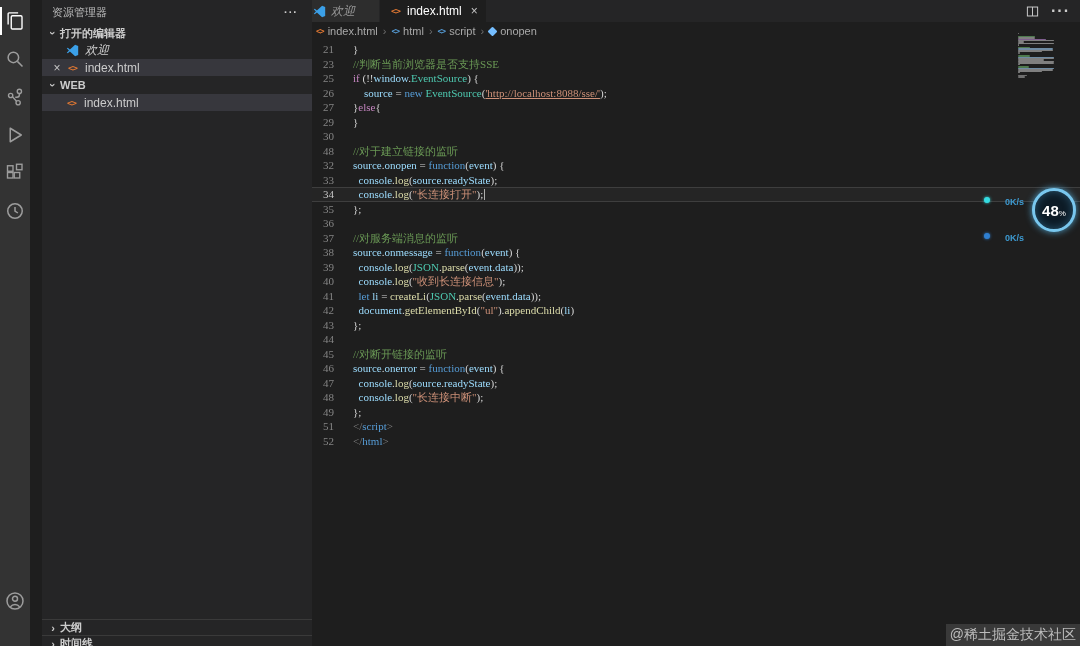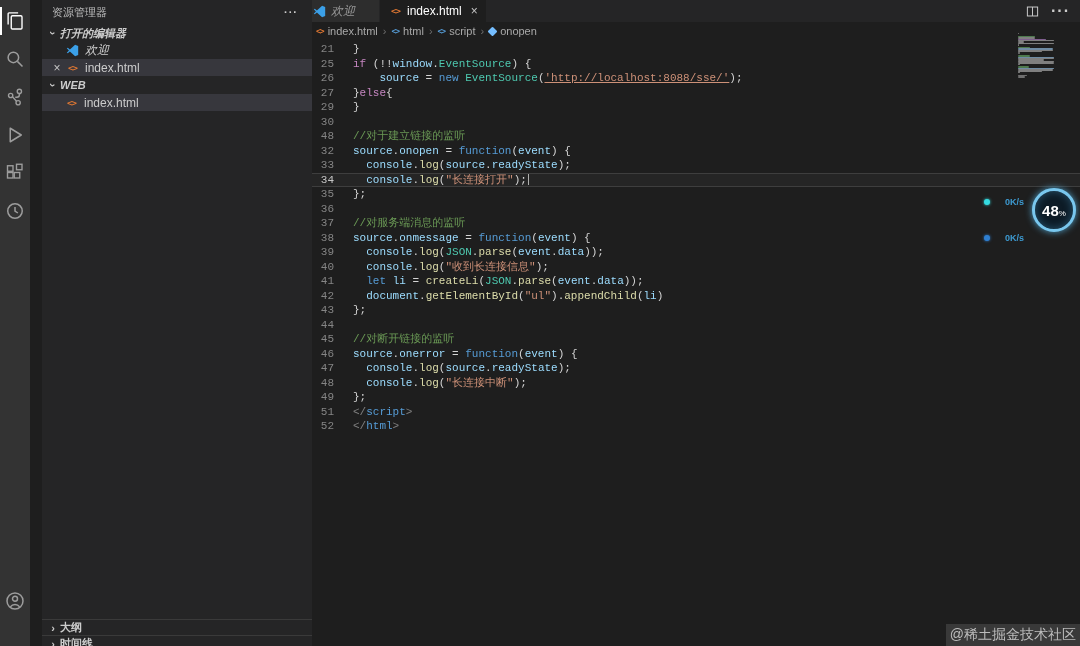--- a/index.html
+++ b/index.html
@@ -12,21 +12,21 @@
   #ab-top,#ab-bottom{display:flex;flex-direction:column;align-items:center;width:100%;}
   .ab-icon{width:30px;height:38px;display:flex;align-items:center;justify-content:center;color:#9d9d9d;cursor:pointer;position:relative;}
   .ab-icon.active{color:#ffffff;}
   .ab-icon.active::before{content:'';position:absolute;left:0;top:5px;bottom:5px;width:2px;background:#ffffff;}
   .ab-icon svg{width:20px;height:20px;}
 
   
   .sidebar{position:absolute;left:42px;top:0;width:270px;height:100%;background:#252526;z-index:5;font-size:12px;}
   .sb-header{height:24px;display:flex;align-items:center;justify-content:space-between;padding:0 14px 0 10px;font-size:11px;color:#bbbbbb;}
   .sb-more{cursor:pointer;color:#cccccc;font-weight:bold;letter-spacing:1px;}
-  .sb-sec-header{height:18px;display:flex;align-items:center;font-size:11px;font-weight:bold;color:#cccccc;padding-left:4px;cursor:pointer;font-style:italic;}
+  .sb-sec-header{height:18px;display:flex;align-items:center;font-size:11px;font-weight:bold;color:#cccccc;padding-left:4px;cursor:pointer;}
   .chev{width:14px;text-align:center;font-size:11px;color:#cccccc;display:inline-block;}
   .chev.down{transform:rotate(90deg);}
   .sb-item{height:17px;display:flex;align-items:center;color:#cccccc;cursor:pointer;padding-left:8px;}
   .sb-item.selected{background:#37373d;}
   .sb-item .close{width:14px;text-align:center;color:#c5c5c5;font-size:12px;margin-right:1px;}
   .hidden{visibility:hidden;}
   .ficon{width:15px;margin-right:5px;display:flex;align-items:center;justify-content:center;}
   .html-ic{color:#e37933;font-weight:bold;font-size:9px;font-family:"DejaVu Sans Mono","Liberation Mono",monospace;letter-spacing:-1px;}
   .preview .item-label{font-style:italic;}
   .folder-item{padding-left:22px;}
@@ -50,39 +50,39 @@
   .breadcrumb{height:18px;display:flex;align-items:center;padding-left:16px;font-size:11px;color:#a9a9a9;gap:3px;}
   .bc-item{display:flex;align-items:center;gap:4px;cursor:pointer;}
   .bc-sep{color:#6e6e6e;margin:0 2px;}
   .bc-ic{font-family:"DejaVu Sans Mono","Liberation Mono",monospace;font-size:8px;font-weight:bold;letter-spacing:-1px;}
   .bc-ic.html-file{color:#e37933;}
   .bc-ic.html-element,.bc-ic.script-element{color:#569cd6;}
   .bc-ic.symbol-event{width:7px;height:7px;background:#75beff;border-radius:1px;transform:rotate(45deg);}
 
   
   .code{position:absolute;top:40px;left:0;right:0;bottom:0;padding-top:2px;
-    font-family:Liberation Mono, monospace;font-size:11px;line-height:14.5px;cursor:text;}
+    font-family:Liberation Serif, serif;font-size:11px;line-height:14.5px;cursor:text;}
   .code-line{display:flex;height:14.5px;white-space:pre;}
   .code-line.current{background:rgba(255,255,255,0.035);box-shadow:inset 0 1px 0 #3e3e3e,inset 0 -1px 0 #3e3e3e;}
   .ln{width:34px;flex:0 0 auto;text-align:right;color:#858585;}
   .current .ln{color:#c6c6c6;}
   .lc{padding-left:19px;color:#d4d4d4;}
   .current .lc::after{content:'';display:inline-block;width:1px;height:11px;background:#aeafad;margin-left:1px;vertical-align:-2px;}
   .tk-cm{color:#6A9955}.tk-kw{color:#569CD6}.tk-ctl{color:#C586C0}.tk-str{color:#CE9178}
   .tk-strl{color:#CE9178;text-decoration:underline}.tk-fn{color:#DCDCAA}.tk-v{color:#9CDCFE}
   .tk-cls{color:#4EC9B0}.tk-d{color:#D4D4D4}.tk-tag{color:#569CD6}.tk-tp{color:#808080}
 
   
   .minimap{position:absolute;top:33px;right:24px;width:38px;}
   .mm-line{height:1.4px;border-radius:1px;}
 
   
   .net-overlay{position:absolute;top:177px;right:4px;display:flex;align-items:center;gap:8px;z-index:10;}
   .speeds{display:flex;flex-direction:column;gap:6px;align-items:flex-end;}
-  .speed-row{display:flex;align-items:center;gap:15px;margin-top:20px;}
+  .speed-row{display:flex;align-items:flex-start;gap:15px;margin-top:20px;}
   .dot{width:6px;height:6px;border-radius:50%;}
   .dot0{background:#35dbe1;box-shadow:0 0 3px #35dbe1;}
   .dot1{background:#2f7fd1;box-shadow:0 0 3px #2f7fd1;}
   .speed-text{font-size:9px;font-weight:bold;color:#3d9ad1;}
   .gauge{width:44px;height:44px;border-radius:50%;background:#0d1b26;border:3px solid #79c7ee;
     box-shadow:0 0 7px rgba(90,190,240,.8),inset 0 0 8px rgba(90,190,240,.35);
     display:flex;align-items:center;justify-content:center;color:#fff;cursor:pointer;}
   .gv{font-size:15px;font-weight:bold;}
   .gu{font-size:8px;margin-top:6px;}
 
@@ -233,20 +233,21 @@
         <span class="bc-label">script</span>
       </span>
       <span class="bc-sep">›</span>
       <span class="bc-item">
         <span class="bc-ic symbol-event"></span>
         <span class="bc-label">onopen</span>
       </span>
     </div>
   <div class="code" id="code">
       <div class="code-line"><span class="ln">21</span><span class="lc"><span class="tk-d">}</span></span></div>
+      <div class="code-line"><span class="ln">23</span><span class="lc"><span class="tk-cm">//判断当前浏览器是否支持SSE</span></span></div>
       <div class="code-line"><span class="ln">25</span><span class="lc"><span class="tk-ctl">if</span><span class="tk-d"> (!!</span><span class="tk-v">window</span><span class="tk-d">.</span><span class="tk-cls">EventSource</span><span class="tk-d">) {</span></span></div>
       <div class="code-line"><span class="ln">26</span><span class="lc"><span class="tk-d">    </span><span class="tk-v">source</span><span class="tk-d"> = </span><span class="tk-kw">new</span><span class="tk-d"> </span><span class="tk-cls">EventSource</span><span class="tk-d">(</span><span class="tk-strl">'http://localhost:8088/sse/'</span><span class="tk-d">);</span></span></div>
       <div class="code-line"><span class="ln">27</span><span class="lc"><span class="tk-d">}</span><span class="tk-ctl">else</span><span class="tk-d">{</span></span></div>
       <div class="code-line"><span class="ln">29</span><span class="lc"><span class="tk-d">}</span></span></div>
       <div class="code-line"><span class="ln">30</span><span class="lc"></span></div>
       <div class="code-line"><span class="ln">48</span><span class="lc"><span class="tk-cm">//对于建立链接的监听</span></span></div>
       <div class="code-line"><span class="ln">32</span><span class="lc"><span class="tk-v">source</span><span class="tk-d">.</span><span class="tk-v">onopen</span><span class="tk-d"> = </span><span class="tk-kw">function</span><span class="tk-d">(</span><span class="tk-v">event</span><span class="tk-d">) {</span></span></div>
       <div class="code-line"><span class="ln">33</span><span class="lc"><span class="tk-d">  </span><span class="tk-v">console</span><span class="tk-d">.</span><span class="tk-fn">log</span><span class="tk-d">(</span><span class="tk-v">source</span><span class="tk-d">.</span><span class="tk-v">readyState</span><span class="tk-d">);</span></span></div>
       <div class="code-line current"><span class="ln">34</span><span class="lc"><span class="tk-d">  </span><span class="tk-v">console</span><span class="tk-d">.</span><span class="tk-fn">log</span><span class="tk-d">(</span><span class="tk-str">"长连接打开"</span><span class="tk-d">);</span></span></div>
       <div class="code-line"><span class="ln">35</span><span class="lc"><span class="tk-d">};</span></span></div>

